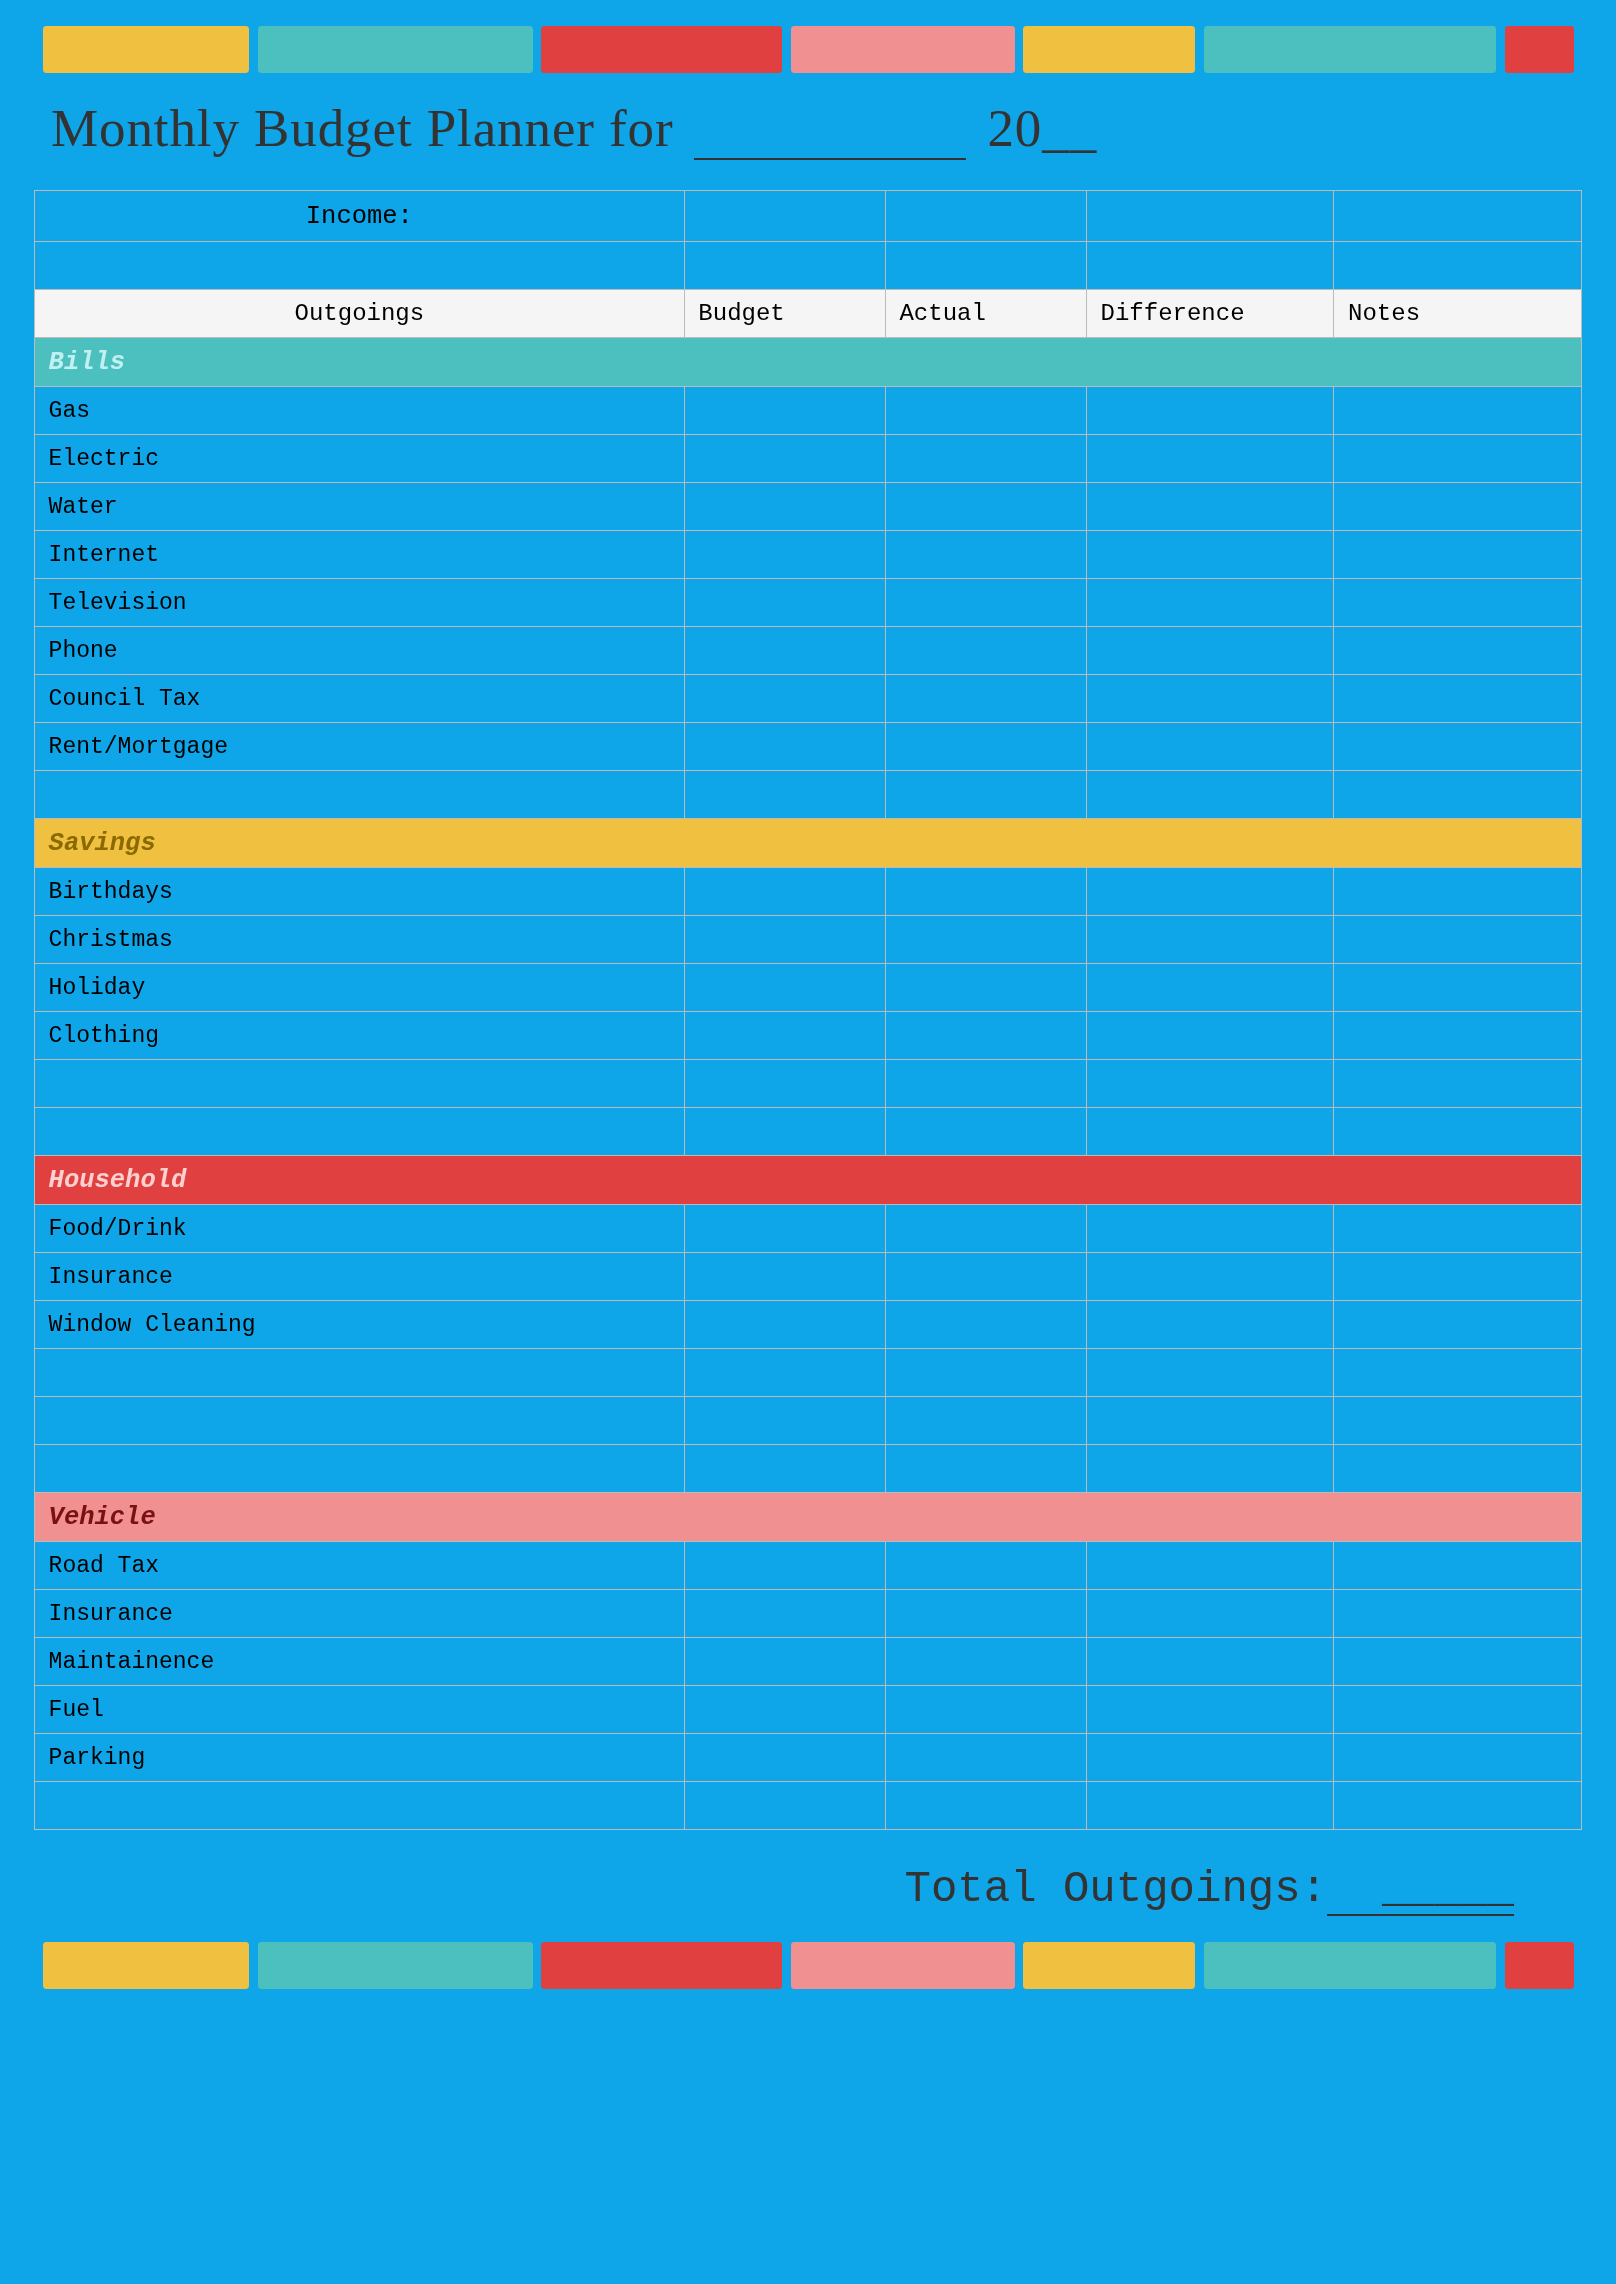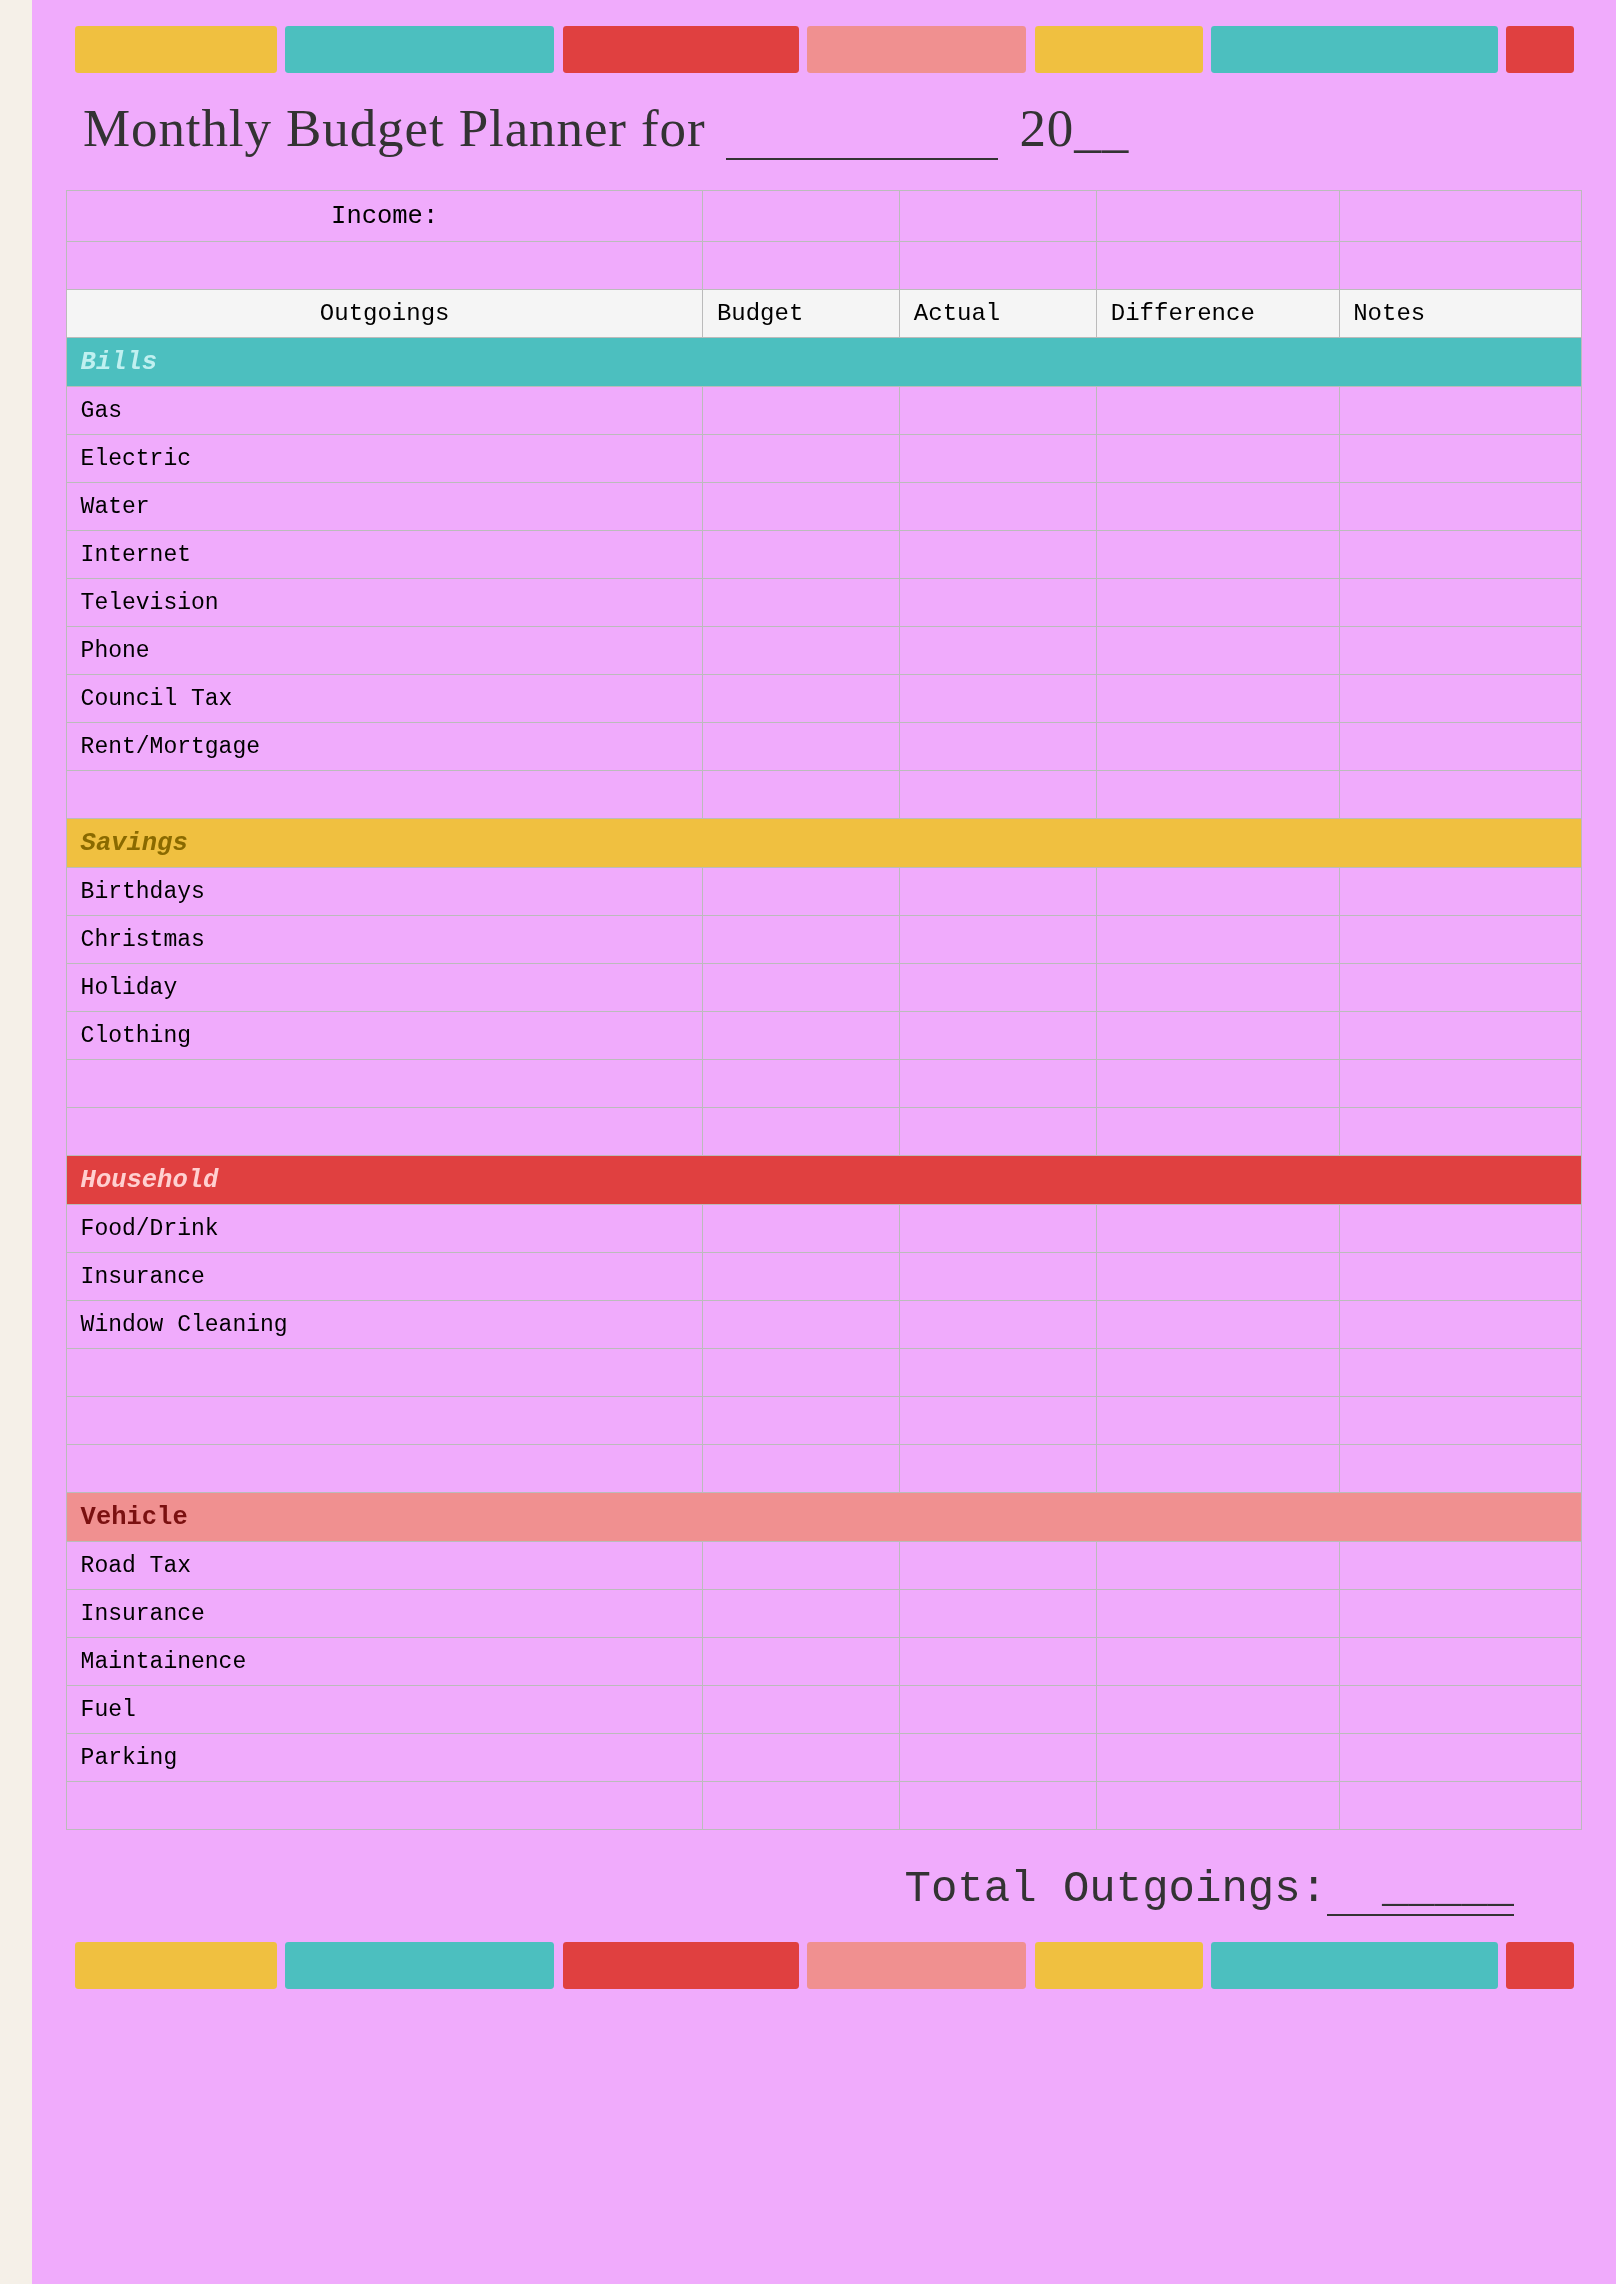--- a/index.html
+++ b/index.html
@@ -9,24 +9,23 @@
       display: flex;
       justify-content: center;
       align-items: flex-start;
       min-height: 2284px;
       font-family: 'Courier New', Courier, monospace;
     }
 
     .page {
       width: 1617px;
       min-height: 2284px;
-      background: #f0abfc;
+      background: #0ea5e9;
       padding: 25.5px 34px;
       position: relative;
-      margin-left: 32px;
     }
 
     
     .color-strips {
       display: flex;
       gap: 8.5px;
       margin-bottom: 25.5px;
       padding: 0 8.5px;
     }
 
@@ -97,21 +96,21 @@
     .category-header td {
       font-size: 25.5px;
       font-weight: bold;
       padding: 8.5px 13.6px;
       height: 49px;
     }
 
     .cat-bills td { background: #4cbfbf; color: #c0f0f0; font-style: italic; }
     .cat-savings td { background: #f0c040; color: #8a6a00; font-style: italic; }
     .cat-household td { background: #e04040; color: #ffd0d0; font-style: italic; }
-    .cat-vehicle td { background: #f09090; color: #7a1010; }
+    .cat-vehicle td { background: #f09090; color: #7a1010; font-style: italic; }
 
     .row-item td {
       font-size: 23px;
     }
 
     .total-row {
       text-align: right;
       font-family: Liberation Mono, monospace;
       font-size: 44px;
       color: #333;

